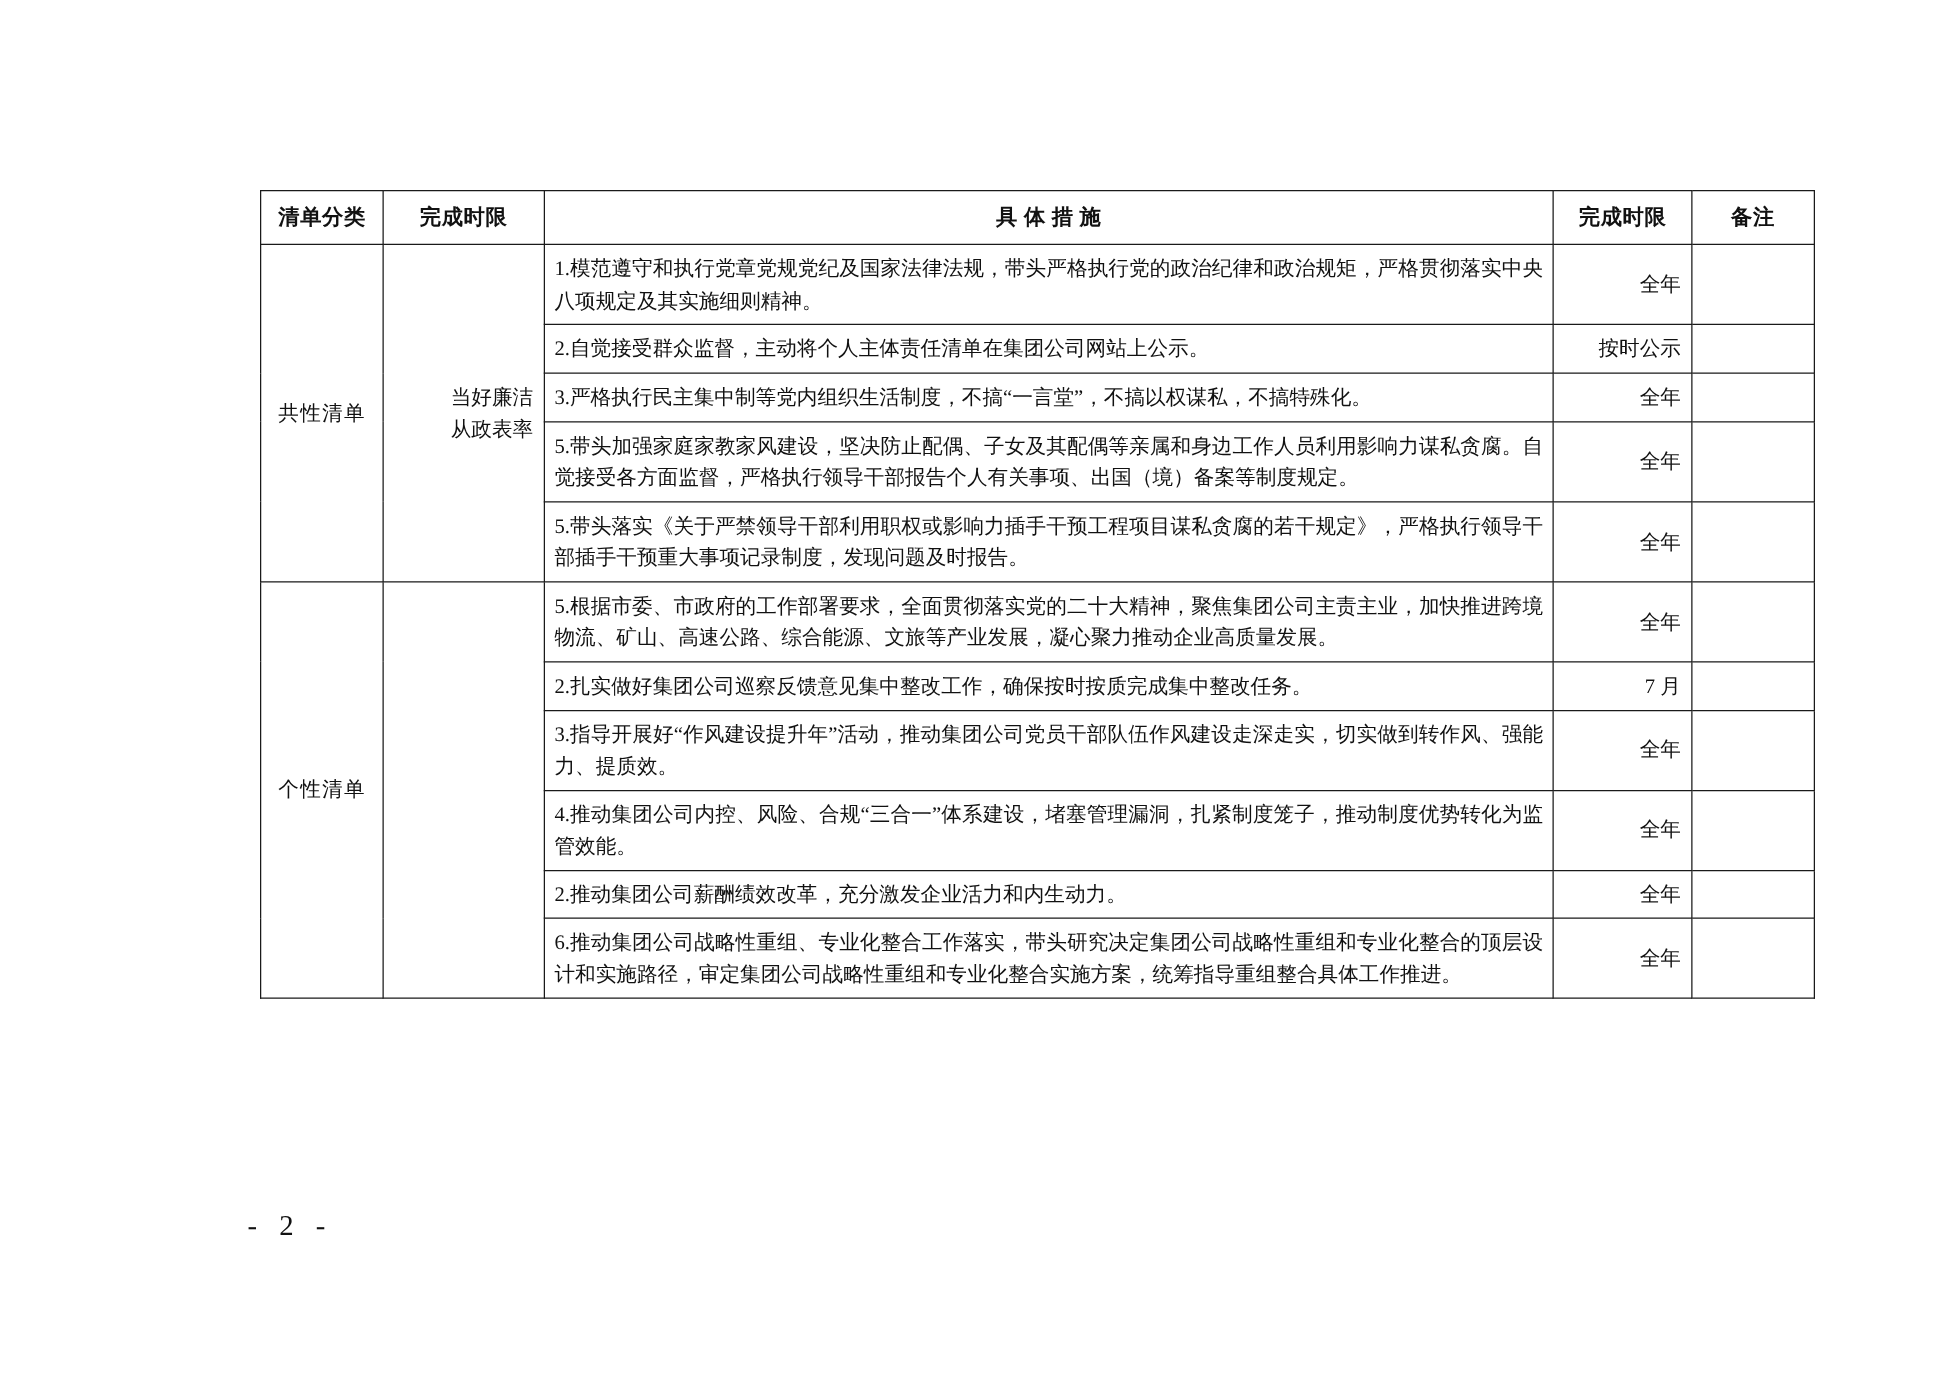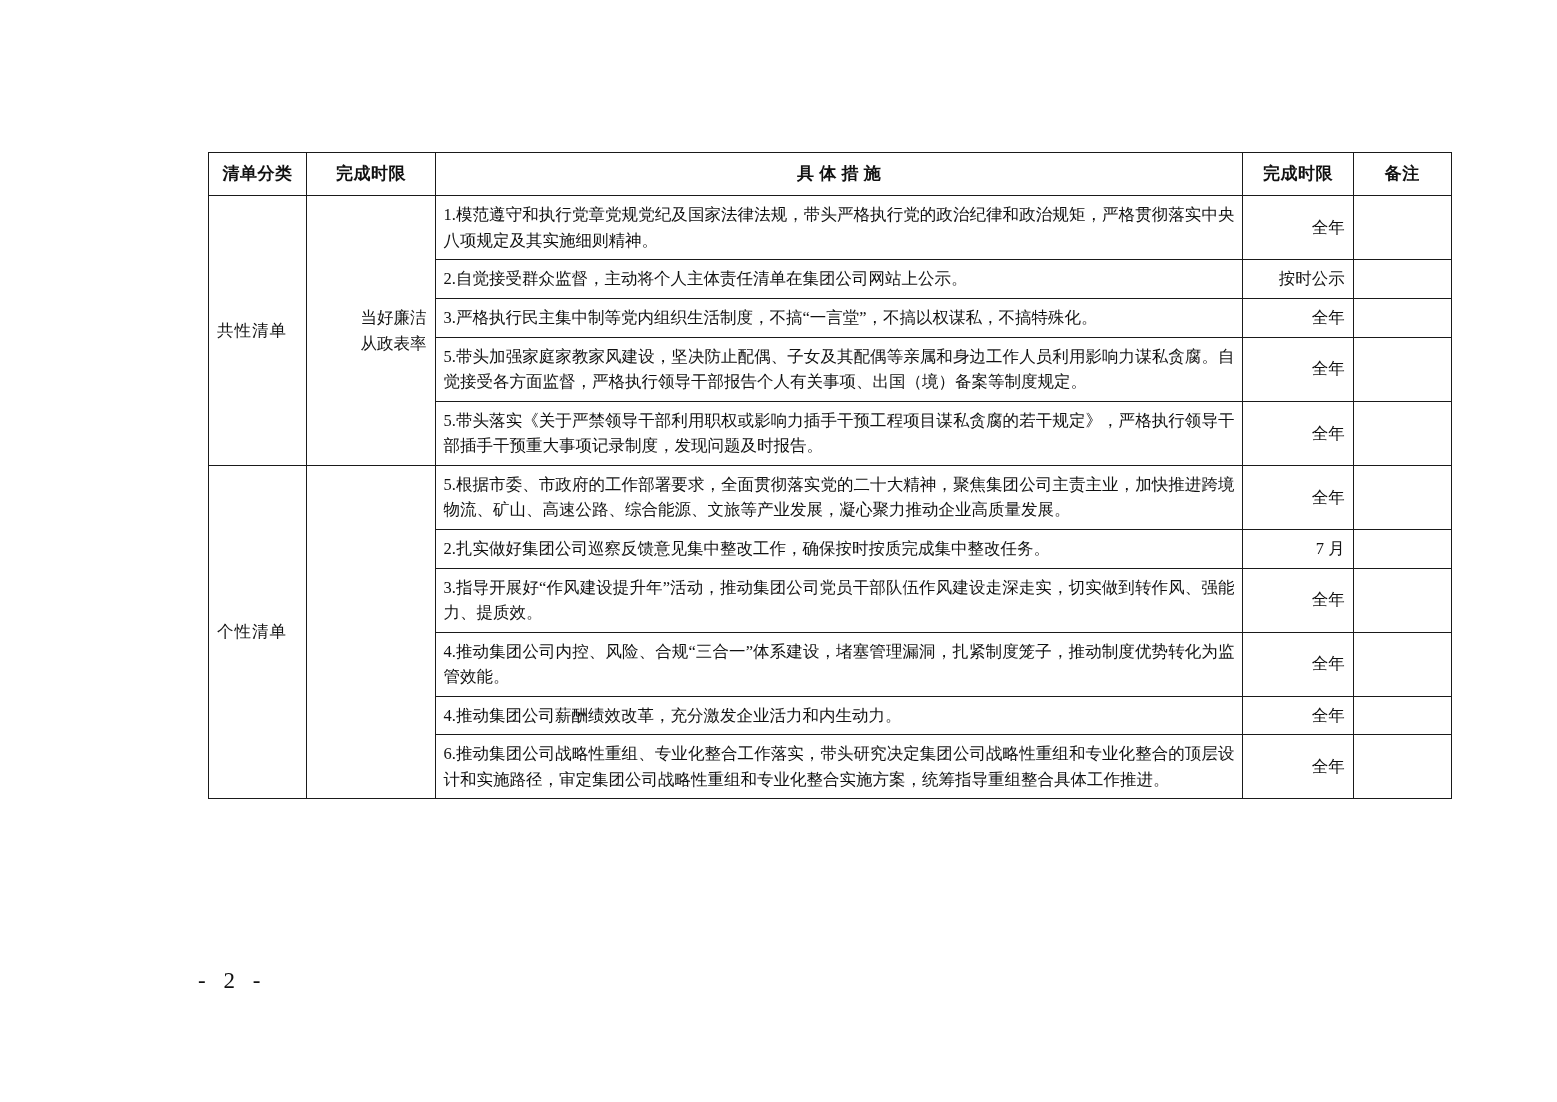--- a/index.html
+++ b/index.html
@@ -46,20 +46,21 @@
     font-size: 17px;
     padding: 8px 4px;
     letter-spacing: 0.5px;
   }
   th.col-cat { width: 98px; }
   th.col-item { width: 128px; }
   th.col-measure { width: 806px; }
   th.col-due { width: 110px; margin-top: 36px; }
   th.col-note { width: 98px; }
   .cell-cat {
+    text-align: center;
     font-size: 17px;
     letter-spacing: 1px;
   }
   .cell-item {
     text-align: right;
     font-size: 17px;
     line-height: 1.8;
   }
   .cell-measure {
     text-align: justify;
@@ -160,21 +161,21 @@
           <td class="cell-measure">3.指导开展好“作风建设提升年”活动，推动集团公司党员干部队伍作风建设走深走实，切实做到转作风、强能力、提质效。</td>
           <td class="cell-due">全年</td>
           <td class="cell-note"></td>
         </tr>
         <tr>
           <td class="cell-measure">4.推动集团公司内控、风险、合规“三合一”体系建设，堵塞管理漏洞，扎紧制度笼子，推动制度优势转化为监管效能。</td>
           <td class="cell-due">全年</td>
           <td class="cell-note"></td>
         </tr>
         <tr>
-          <td class="cell-measure">4.推动集团公司薪酬绩效改革，充分激发企业活力和内生动力。</td>
+          <td class="cell-measure">2.推动集团公司薪酬绩效改革，充分激发企业活力和内生动力。</td>
           <td class="cell-due">全年</td>
           <td class="cell-note"></td>
         </tr>
         <tr>
           <td class="cell-measure">6.推动集团公司战略性重组、专业化整合工作落实，带头研究决定集团公司战略性重组和专业化整合的顶层设计和实施路径，审定集团公司战略性重组和专业化整合实施方案，统筹指导重组整合具体工作推进。</td>
           <td class="cell-due">全年</td>
           <td class="cell-note"></td>
         </tr>
       </tbody>
     </table>

